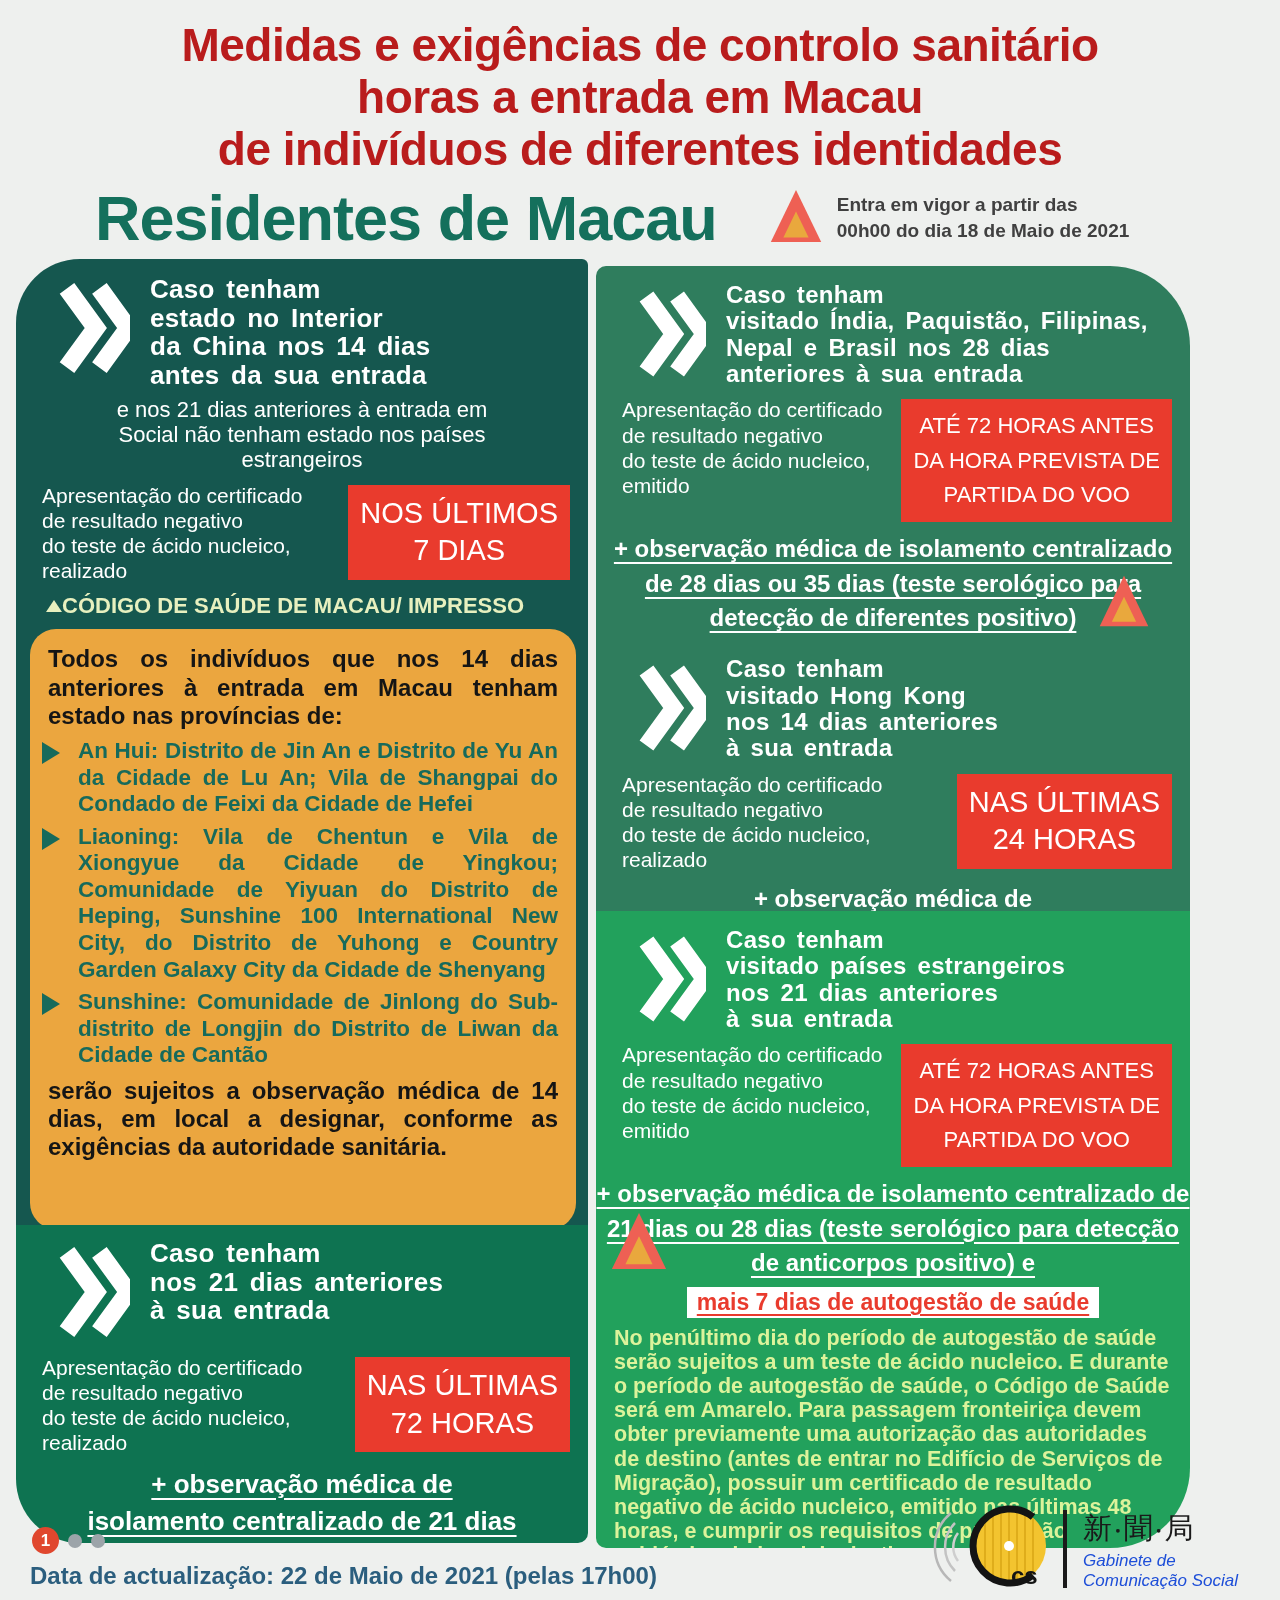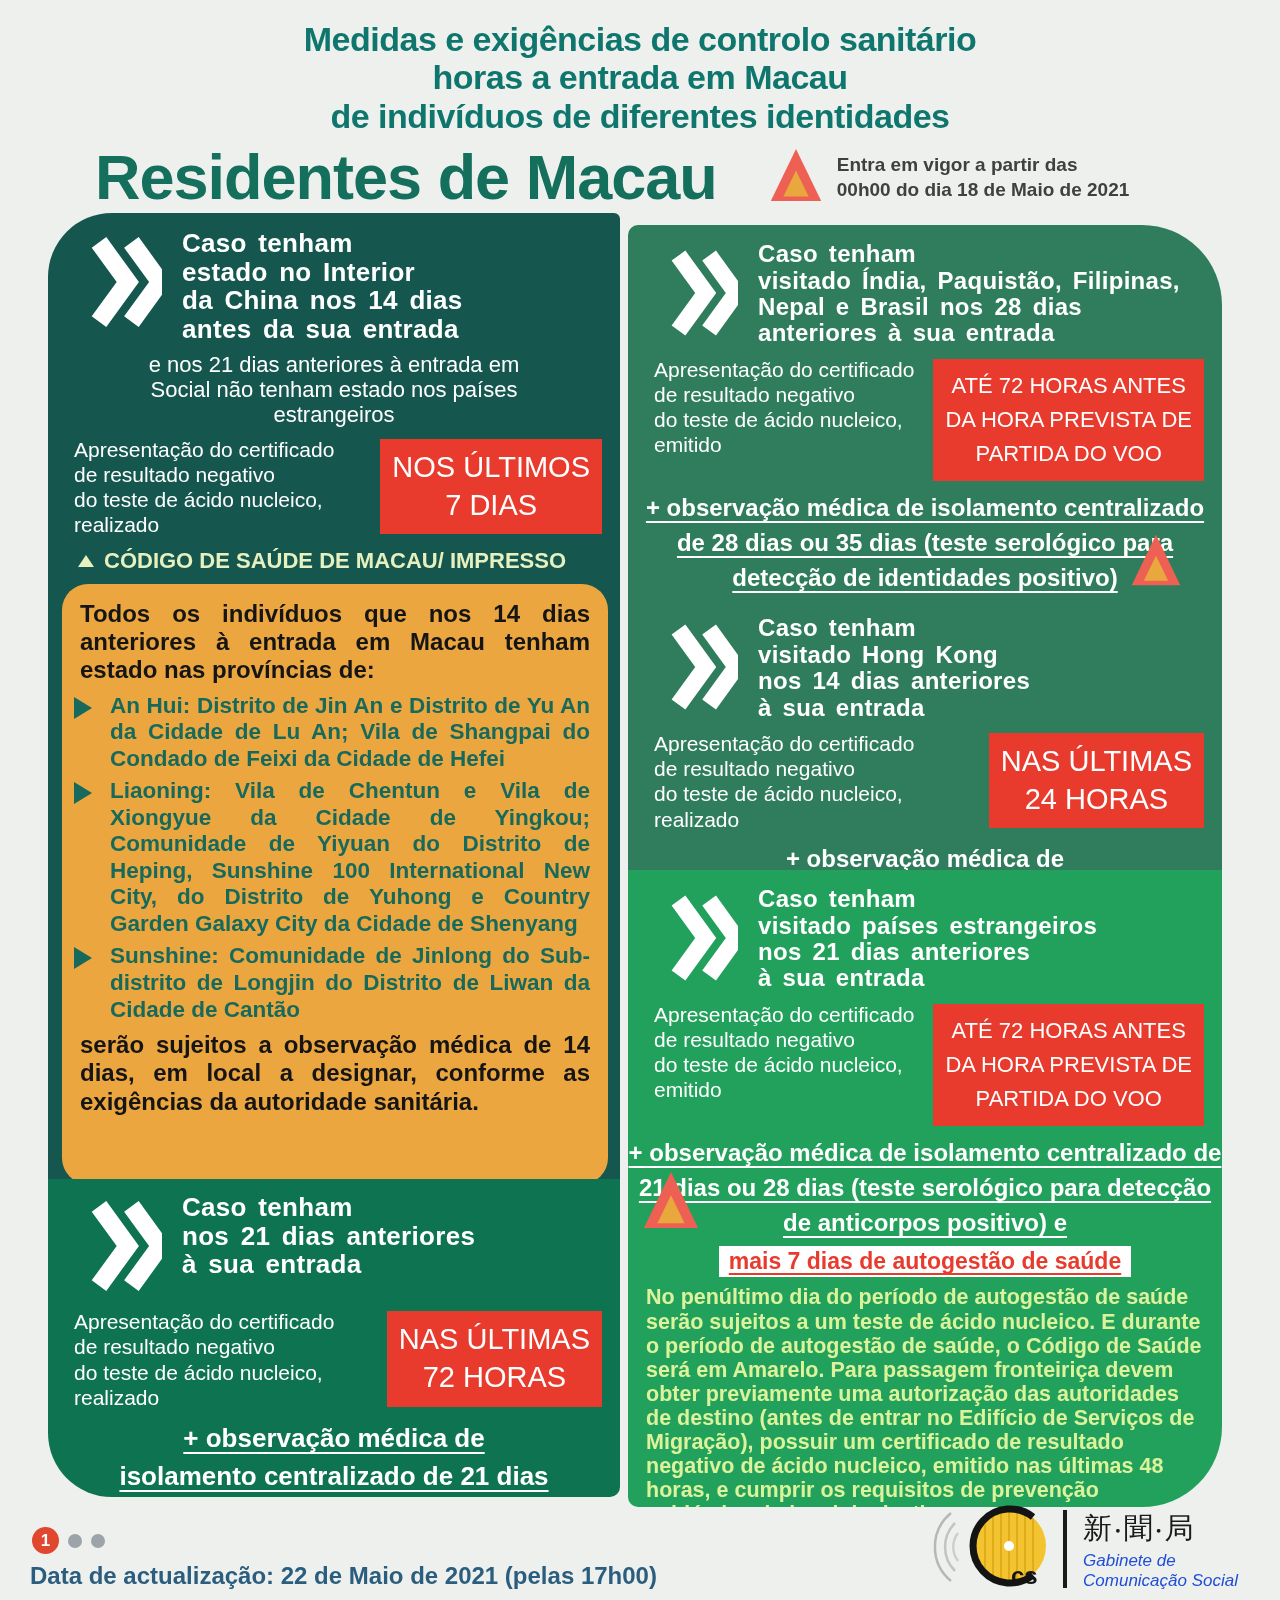--- a/index.html
+++ b/index.html
@@ -4,31 +4,31 @@
 <style>
   * { margin:0; padding:0; box-sizing:border-box; }
   html,body { background:#e9ecea; }
   .page {
     position:relative; width:1280px; height:1600px; overflow:hidden;
     background:#eef0ee;
     font-family:"Liberation Sans", sans-serif;
   }
   
   .hdr { padding-top:20px; }
-  .hdr-title { text-align:center; color:#0f766e; font-weight:bold;
-    font-size:34px; line-height:1.13; letter-spacing:-0.5px; }
+  .hdr-title { text-align:center; color:#b91c1c; font-weight:bold;
+    font-size:46px; line-height:1.13; letter-spacing:-0.5px; }
   .hdr-title span { display:block; }
   .sub-row { display:flex; align-items:center; margin:6px 0 0 95px; }
   .aud-title { color:#14705c; font-weight:bold; font-size:63px; letter-spacing:-1px; }
   .warn-tri { flex:0 0 auto; }
   .eff-note { font-size:19px; font-weight:bold; color:#404040; line-height:1.35; margin-left:14px; }
   .eff-note span { display:block; }
   .sub-row .warn-tri { margin-left:52px; }
   
-  .cols { display:flex; gap:8px; margin-left:48px; }
+  .cols { display:flex; gap:8px; margin-left:16px;align-items:center; }
   .col-l { width:572px; }
   .col-r { width:594px; margin-top:12px; }
   .panel { overflow:hidden; }
   .p-dark   { background:#15574f; height:966px; border-radius:64px 6px 0 0; padding-top:16px; }
   .p-taiwan { background:#0e7351; height:318px; border-radius:0 0 10px 64px; padding-top:14px; }
   .p-med    { background:#2f7d5d; height:645px; border-radius:10px 80px 0 0; padding-top:16px; position:relative; }
   .p-bright { background:#22a15c; height:637px; border-radius:0 0 80px 10px; padding-top:16px; position:relative; }
   
   .case-head { display:flex; align-items:flex-start; padding-left:42px; gap:20px; }
   .chev { flex:0 0 auto; margin-top:4px; }
@@ -42,21 +42,21 @@
   .cert-row { display:flex; justify-content:space-between; align-items:flex-start;
     padding:0 18px 0 26px; margin-top:10px; }
   .cert { color:#fff; font-size:21px; line-height:1.2; }
   .cert span { display:block; }
   .redbox { background:#e93b2d; color:#fff; font-weight:normal; text-align:center;
     padding:10px 12px; margin-top:2px; }
   .redbox span { display:block; }
   .redbox.two   { font-size:29px; line-height:1.3; min-width:208px; }
   .redbox.three { font-size:22px; line-height:1.55; min-width:256px; }
   .code-line { color:#e7f0bf; font-weight:bold; font-size:22px; margin:10px 0 0 30px;
-    display:flex; align-items:center; gap:10px; }
+    display:flex; align-items:center; }
   .tri-up { width:0; height:0; border-left:8px solid transparent;
     border-right:8px solid transparent; border-bottom:12px solid #e7f0bf; display:inline-block; }
   .obs { text-align:center; color:#fff; font-weight:bold; margin-top:10px; }
   .obs span { display:block; text-decoration:underline; text-decoration-thickness:2px;
     text-underline-offset:5px; line-height:1.45; }
   .obs.big span { font-size:26px; }
   .obs.mid span { font-size:24px; }
   
   .p-orange { background:#eba63f; border-radius:26px; margin:10px 12px 0 14px;
     height:600px; padding:16px 18px 12px 18px; overflow:hidden; }
@@ -237,21 +237,21 @@
             </p>
             <div class="redbox three">
               <span>ATÉ 72 HORAS ANTES</span>
               <span>DA HORA PREVISTA DE</span>
               <span>PARTIDA DO VOO</span>
             </div>
           </div>
           <div class="obs mid">
             <span>+ observação médica de isolamento centralizado</span>
             <span>de 28 dias ou 35 dias (teste serológico para</span>
-            <span>detecção de identidades positivo)</span>
+            <span>detecção de diferentes positivo)</span>
           </div>
           <span class="tri-abs" style="right:40px; top:308px;">
             <svg width="52" height="54" viewBox="0 0 60 62">
               <path d="M30 2 L58 60 H2 Z" fill="#ee6054"></path>
               <path d="M30 26 L44 55 H16 Z" fill="#e9a83d"></path>
             </svg>
           </span>
         </div>
 
         <div class="sec-gap">

